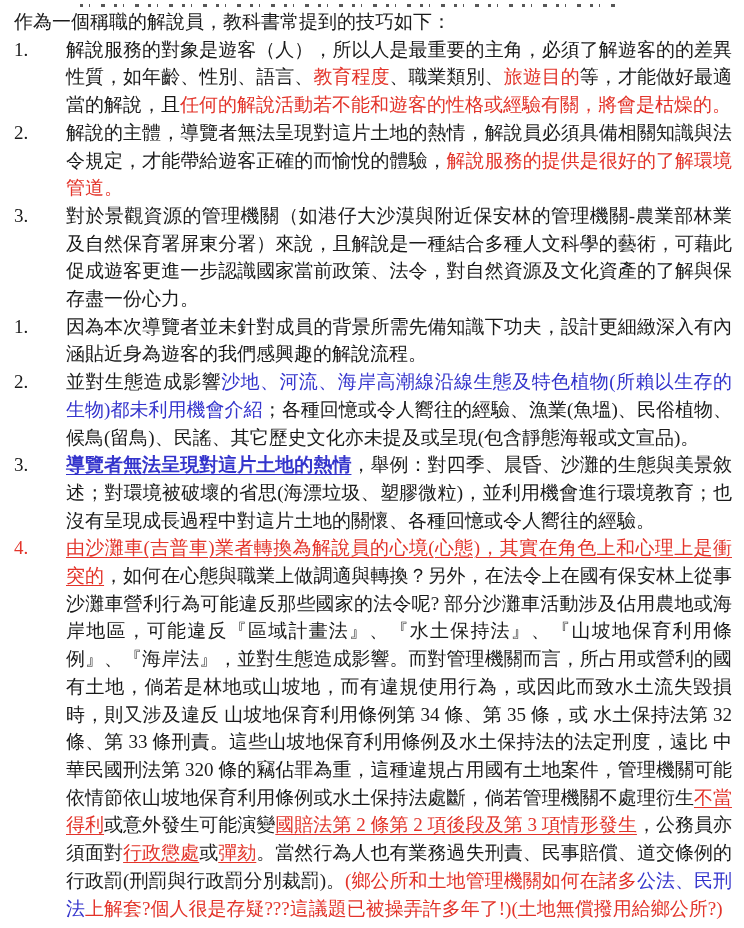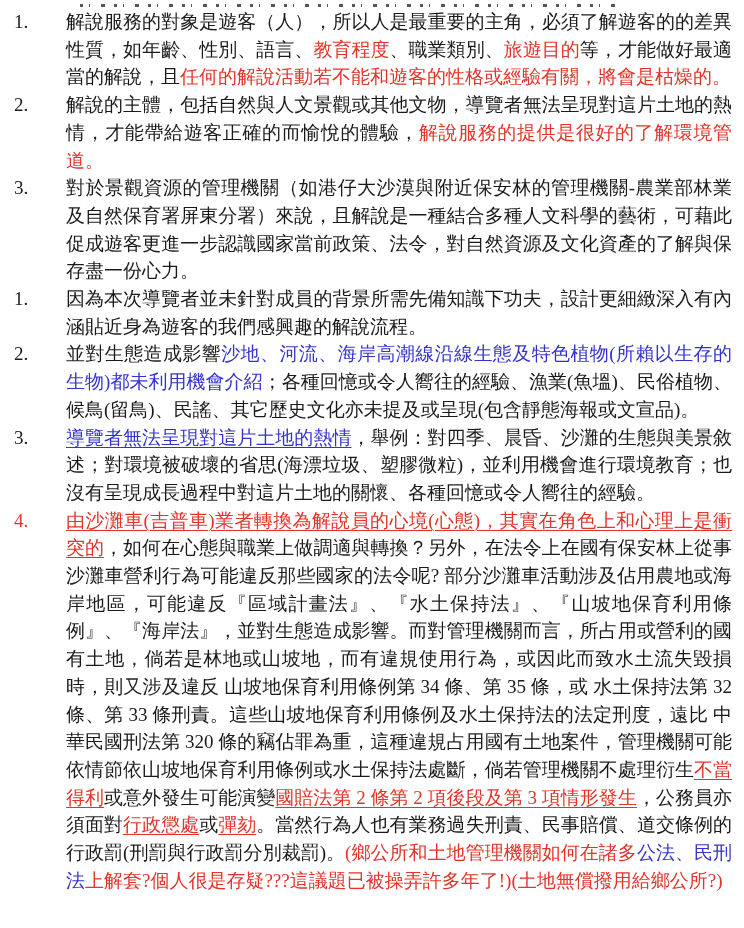--- a/index.html
+++ b/index.html
@@ -30,40 +30,41 @@
   }
   .para{ text-align:justify; }
   .heading{ text-align:left; }
   .li{ position:relative; padding-left:24px; }
   .li .marker{ position:absolute; left:0; top:0; }
   .li-text{ text-align:justify;margin-left:28px; }
   .seg-black{ color:var(--ink); }
   .seg-red{ color:var(--red); }
   .seg-blue{ color:var(--blue); }
   .seg-red-u{ color:var(--red); text-decoration:underline; text-decoration-thickness:1px; text-underline-offset:3px; }
-  .seg-blue-u{ color:var(--blue); text-decoration:underline; text-decoration-thickness:1px; text-underline-offset:3px; }
+  .seg-blue-u{ color:var(--blue); text-decoration:underline; text-decoration-thickness:1px; text-underline-offset:3px;font-weight:bold; }
 </style>
 </head>
 <body>
 
 <div class="doc">
 
   <div class="cut-line">
     <div class="cut-marks"></div>
   </div>
 
+  <div class="para heading">作為一個稱職的解說員，教科書常提到的技巧如下：</div>
 
   <div class="li">
     <span class="marker seg-black">1.</span>
     <div class="li-text"><span class="seg-black">解說服務的對象是遊客（人），所以人是最重要的主角，必須了解遊客的的差異性質，如年齡、性別、語言、</span><span class="seg-red">教育程度</span><span class="seg-black">、職業類別、</span><span class="seg-red">旅遊目的</span><span class="seg-black">等，才能做好最適當的解說，且</span><span class="seg-red">任何的解說活動若不能和遊客的性格或經驗有關，將會是枯燥的。</span></div>
   </div>
 
   <div class="li">
     <span class="marker seg-black">2.</span>
-    <div class="li-text"><span class="seg-black">解說的主體，包括自然與人文景觀或其他文物，導覽者無法呈現對這片土地的熱情，才能帶給遊客正確的而愉悅的體驗，</span><span class="seg-red">解說服務的提供是很好的了解環境管道。</span></div>
+    <div class="li-text"><span class="seg-black">解說的主體，導覽者無法呈現對這片土地的熱情，解說員必須具備相關知識與法令規定，才能帶給遊客正確的而愉悅的體驗，</span><span class="seg-red">解說服務的提供是很好的了解環境管道。</span></div>
   </div>
 
   <div class="li">
     <span class="marker seg-black">3.</span>
     <div class="li-text"><span class="seg-black">對於景觀資源的管理機關（如港仔大沙漠與附近保安林的管理機關-農業部林業及自然保育署屏東分署）來說，且解說是一種結合多種人文科學的藝術，可藉此促成遊客更進一步認識國家當前政策、法令，對自然資源及文化資產的了解與保存盡一份心力。</span></div>
   </div>
 
 
   <div class="li">
     <span class="marker seg-black">1.</span>

